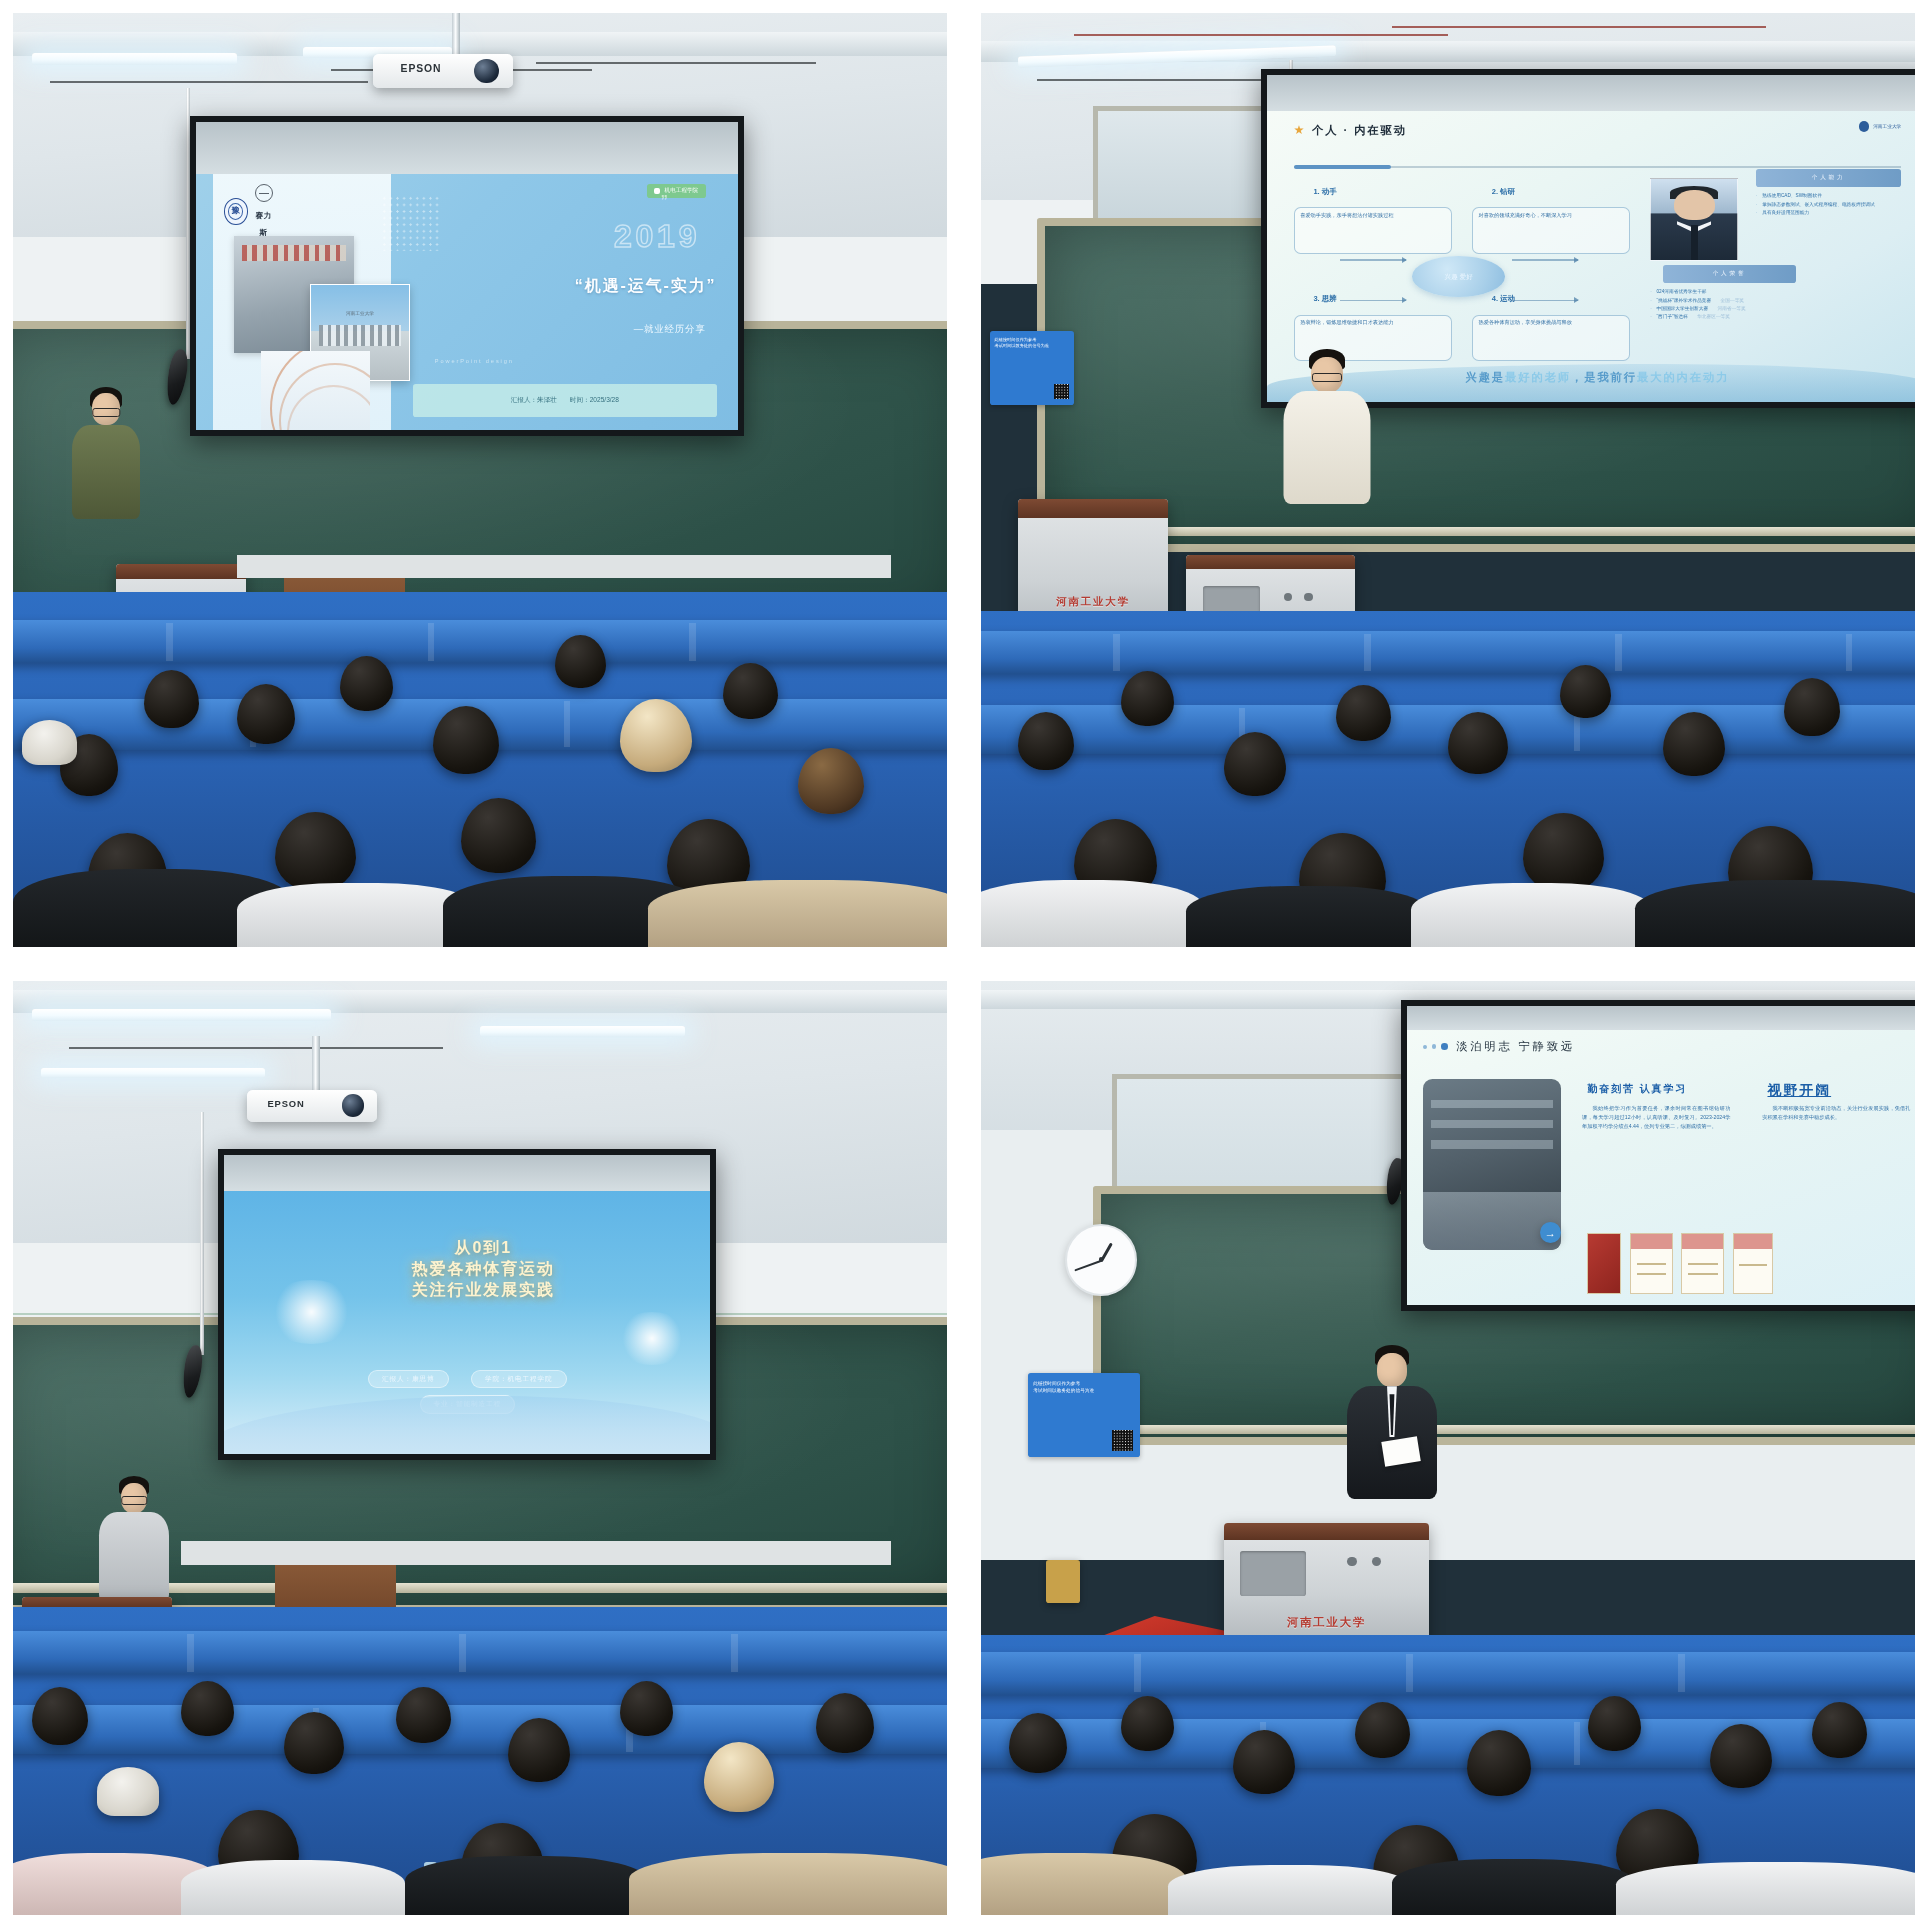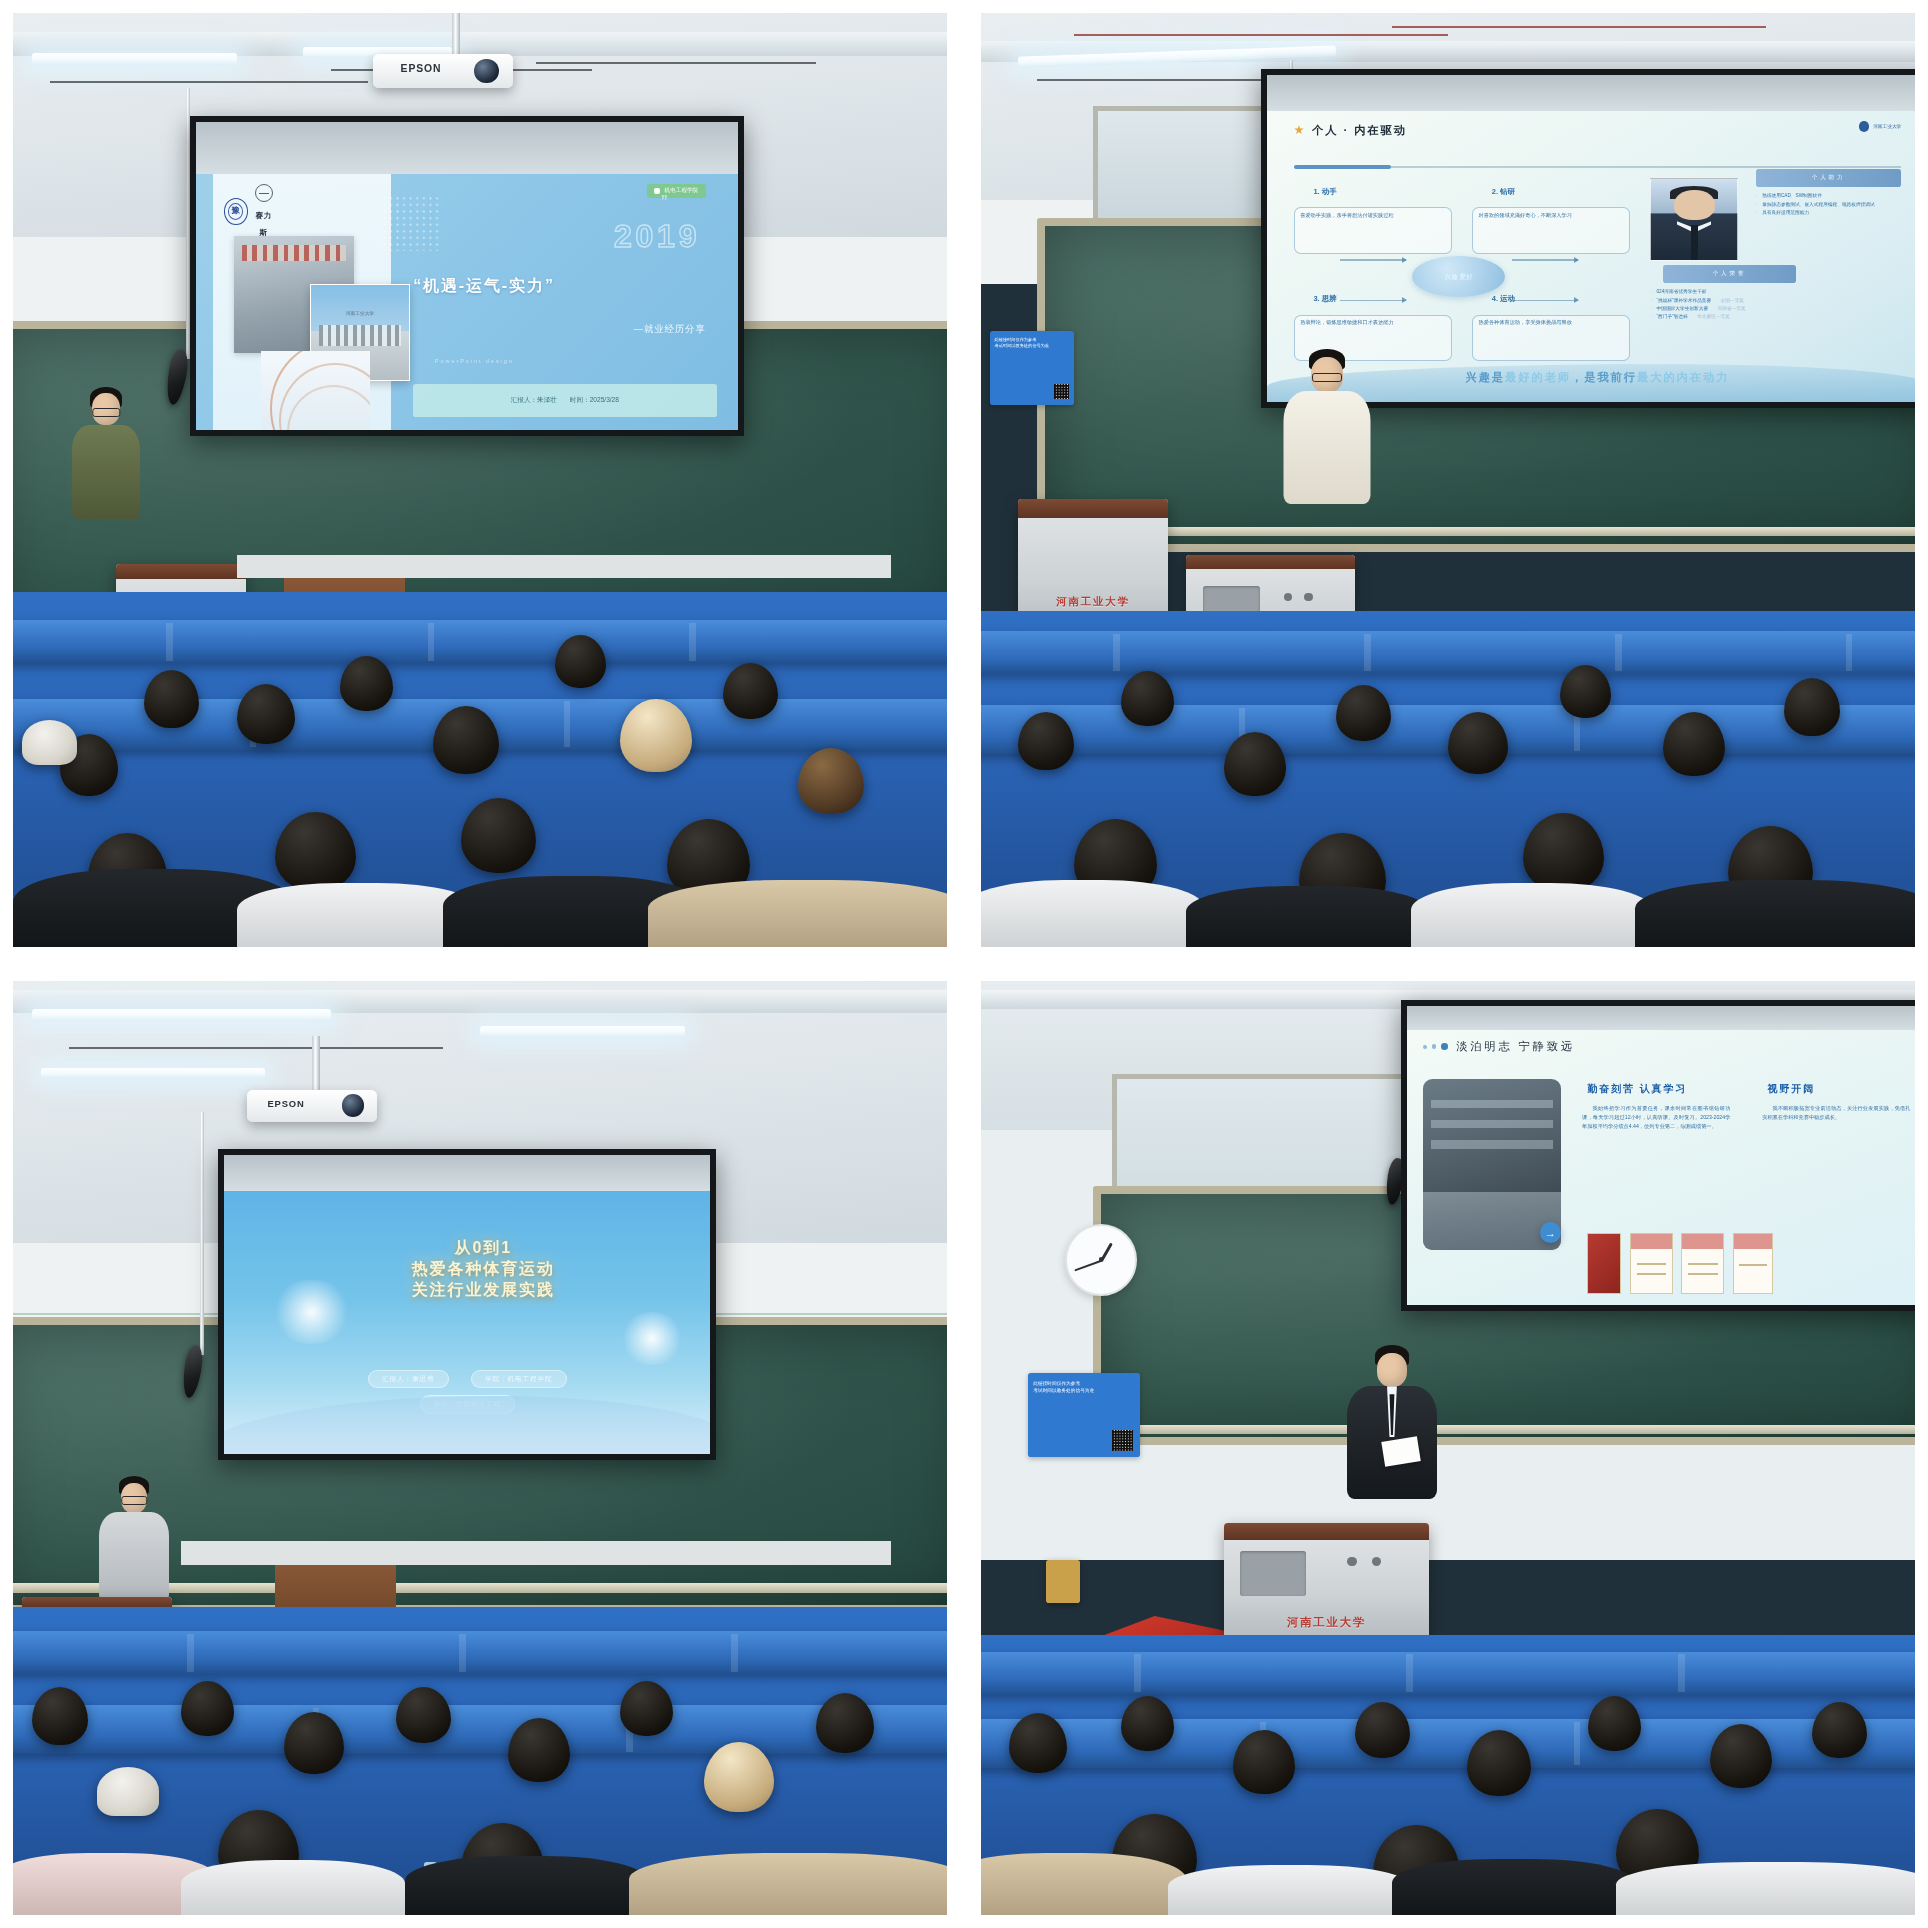--- a/index.html
+++ b/index.html
@@ -287,21 +287,21 @@
         </div>
         <div class="photo-c" style="left:12%;top:69%;width:20%;height:31%;">
           <span class="arcs"></span>
           <span class="arcs a2"></span>
           <span class="arcs a3"></span>
         </div>
         <div class="dots" style="left:34%;top:8%;width:11%;height:22%;"></div>
 
         <div class="ghostyear" style="right:7%;top:17%;font-size:32px;">2019</div>
 
-        <div class="s1title" style="left:40%;right:4%;top:40%;font-size:16px;text-align:left;">
+        <div class="s1title" style="left:40%;right:4%;top:40%;font-size:16px;text-align:right;">
           <span class="qm">“</span><span>机遇-运气-实力</span><span>”</span>
         </div>
         <div class="s1sub" style="left:40%;right:6%;top:58%;font-size:9.4px;text-align:right;">—就业经历分享</div>
         <div class="s1tagline" style="left:44%;top:72%;font-size:5.6px;">PowerPoint design</div>
 
         <div class="s1bar" style="left:40%;right:4%;bottom:5%;height:13%;font-size:6.6px;">
           <span>汇报人：朱泽壮</span>
           <span>时间：2025/3/28</span>
         </div>
 
@@ -635,21 +635,21 @@
           <span class="shelf" style="top:12%;height:5%;"></span>
           <span class="shelf" style="top:24%;height:5%;"></span>
           <span class="shelf" style="top:36%;height:5%;"></span>
           <span class="desk"></span>
         </div>
         <div class="arrowbtn" style="left:25%;top:70%;width:21px;height:21px;font-size:11.3px;">→</div>
 
         <div class="coltitle" style="left:34%;top:19%;font-size:10px;">勤奋刻苦 认真学习</div>
         <div class="colbody" style="left:33%;top:27%;width:28%;font-size:5.2px;text-indent:10.4px;">我始终把学习作为首要任务，课余时间常在图书馆钻研功课，每天学习超过12小时，认真听课、及时复习。2023-2024学年加权平均学分绩点4.44，位列专业第二，综测成绩第一。</div>
 
-        <div class="coltitle" style="left:68%;top:19%;font-size:10px;">视野开阔</div>
+        <div class="coltitle" style="left:68%;top:19%;font-size:14px;text-decoration:underline;">视野开阔</div>
         <div class="colbody" style="left:67%;top:27%;width:28%;font-size:5.2px;text-indent:10.4px;">我不断积极拓宽专业前沿动态，关注行业发展实践，凭借扎实积累在学科和竞赛中稳步成长。</div>
 
         <div class="certrow" style="left:34%;top:74%;height:22%;">
           <span class="cert flag" style="width:32px;"></span>
           <span class="cert" style="width:41px;">
               <i class="band"></i>
               <i class="ln" style="top:50%"></i>
               <i class="ln" style="top:66%"></i>
             </span>
           <span class="cert" style="width:41px;">

